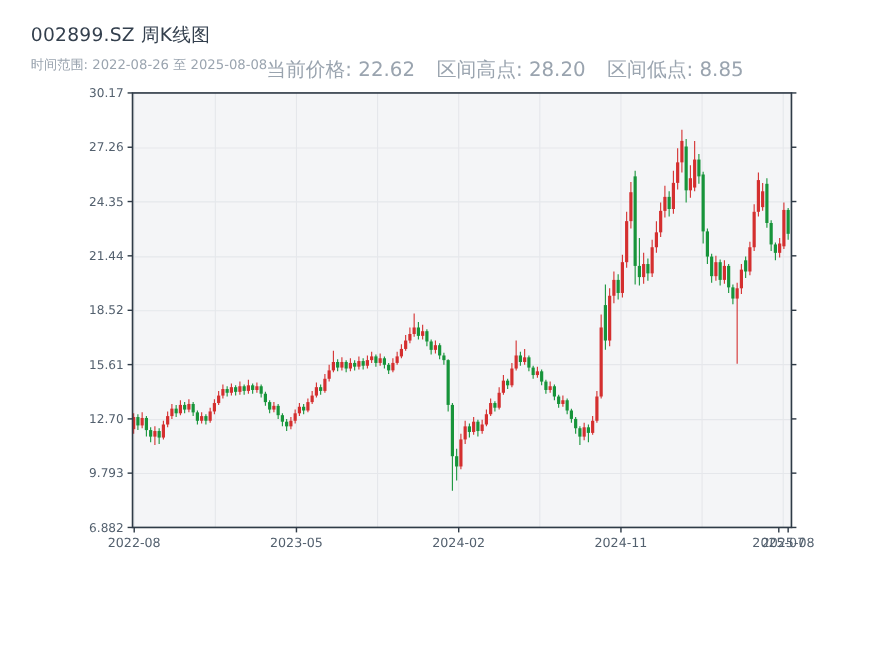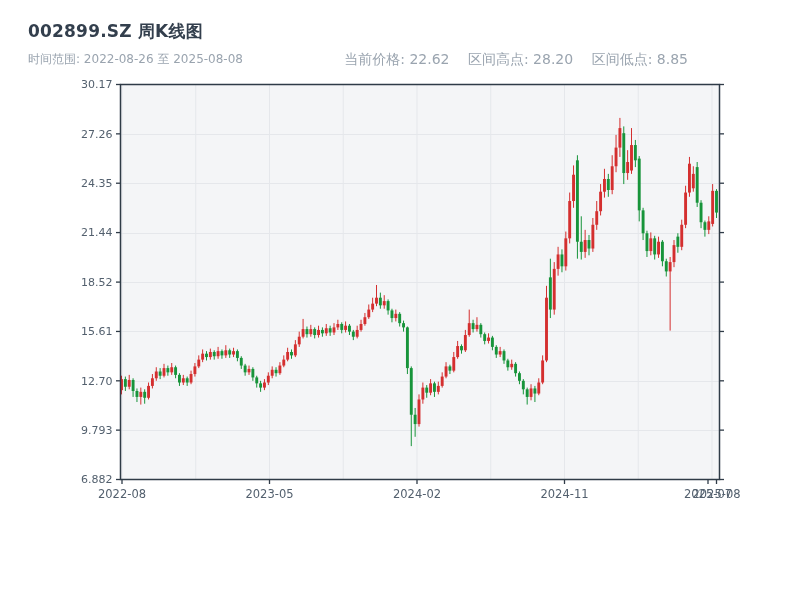--- a/index.html
+++ b/index.html
@@ -1,19 +1,19 @@
 <!DOCTYPE html>
 <html><head>
 <meta charset="utf-8">
 <style>
   html,body{margin:0;padding:0;background:#ffffff;}
   body{width:800px;height:600px;position:relative;font-family:"DejaVu Sans","Liberation Sans",sans-serif;overflow:hidden;}
-  .fig-title{position:absolute;left:28px;top:20px;font-size:17px;font-weight:700;color:#333f4d;letter-spacing:.2px;}
+  .fig-title{position:absolute;left:28px;top:20px;font-size:17px;font-weight:400;color:#333f4d;letter-spacing:.2px;}
   .fig-subtitle{position:absolute;left:28px;top:51px;font-size:12px;color:#9aa4af;}
-  .fig-stats{position:absolute;right:112px;top:51px;font-size:14px;color:#9aa4af;white-space:nowrap;}
+  .fig-stats{position:absolute;right:124px;top:51px;font-size:18px;color:#9aa4af;white-space:nowrap;}
   .fig-stats .stat{margin-left:14px;}
   .fig-stats .stat:first-child{margin-left:0;}
   svg#kchart{position:absolute;left:0;top:0;}
 </style>
 </head>
 <body>
 
 <div class="fig-title">002899.SZ 周K线图</div>
 <div class="fig-subtitle">时间范围: 2022-08-26 至 2025-08-08</div>
 <div class="fig-stats">

